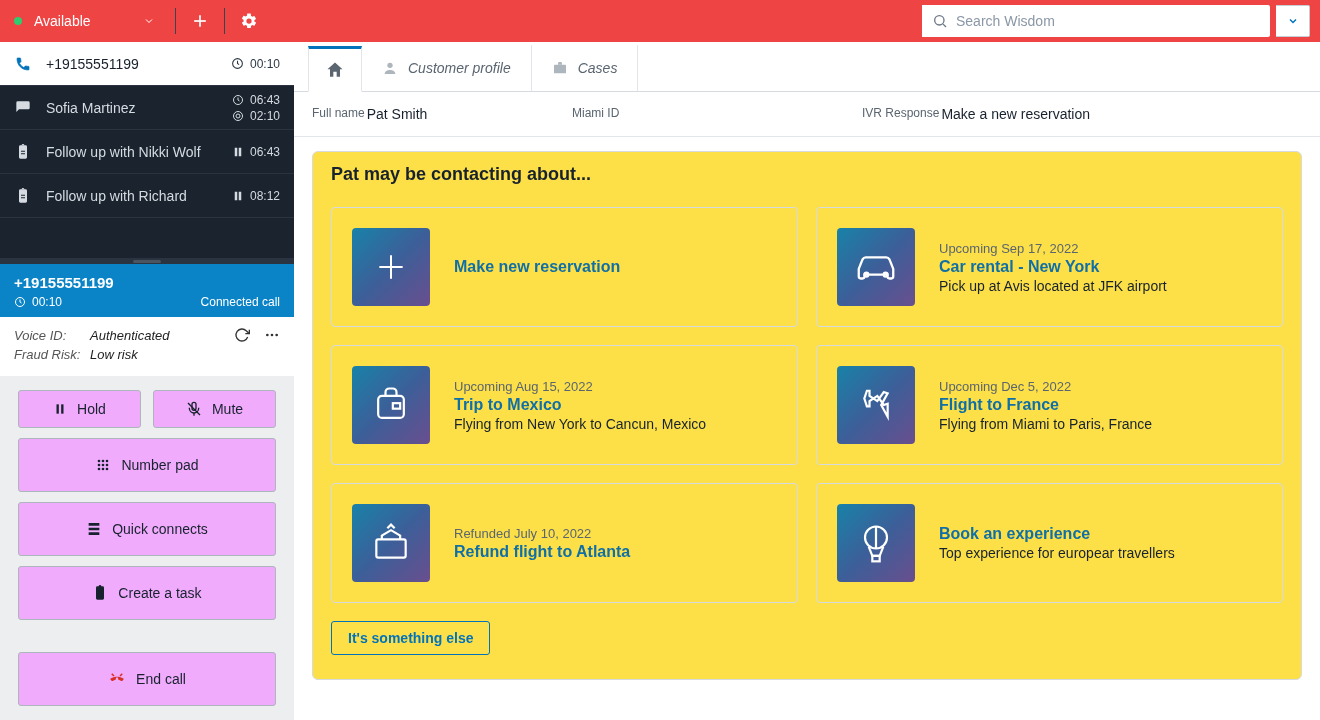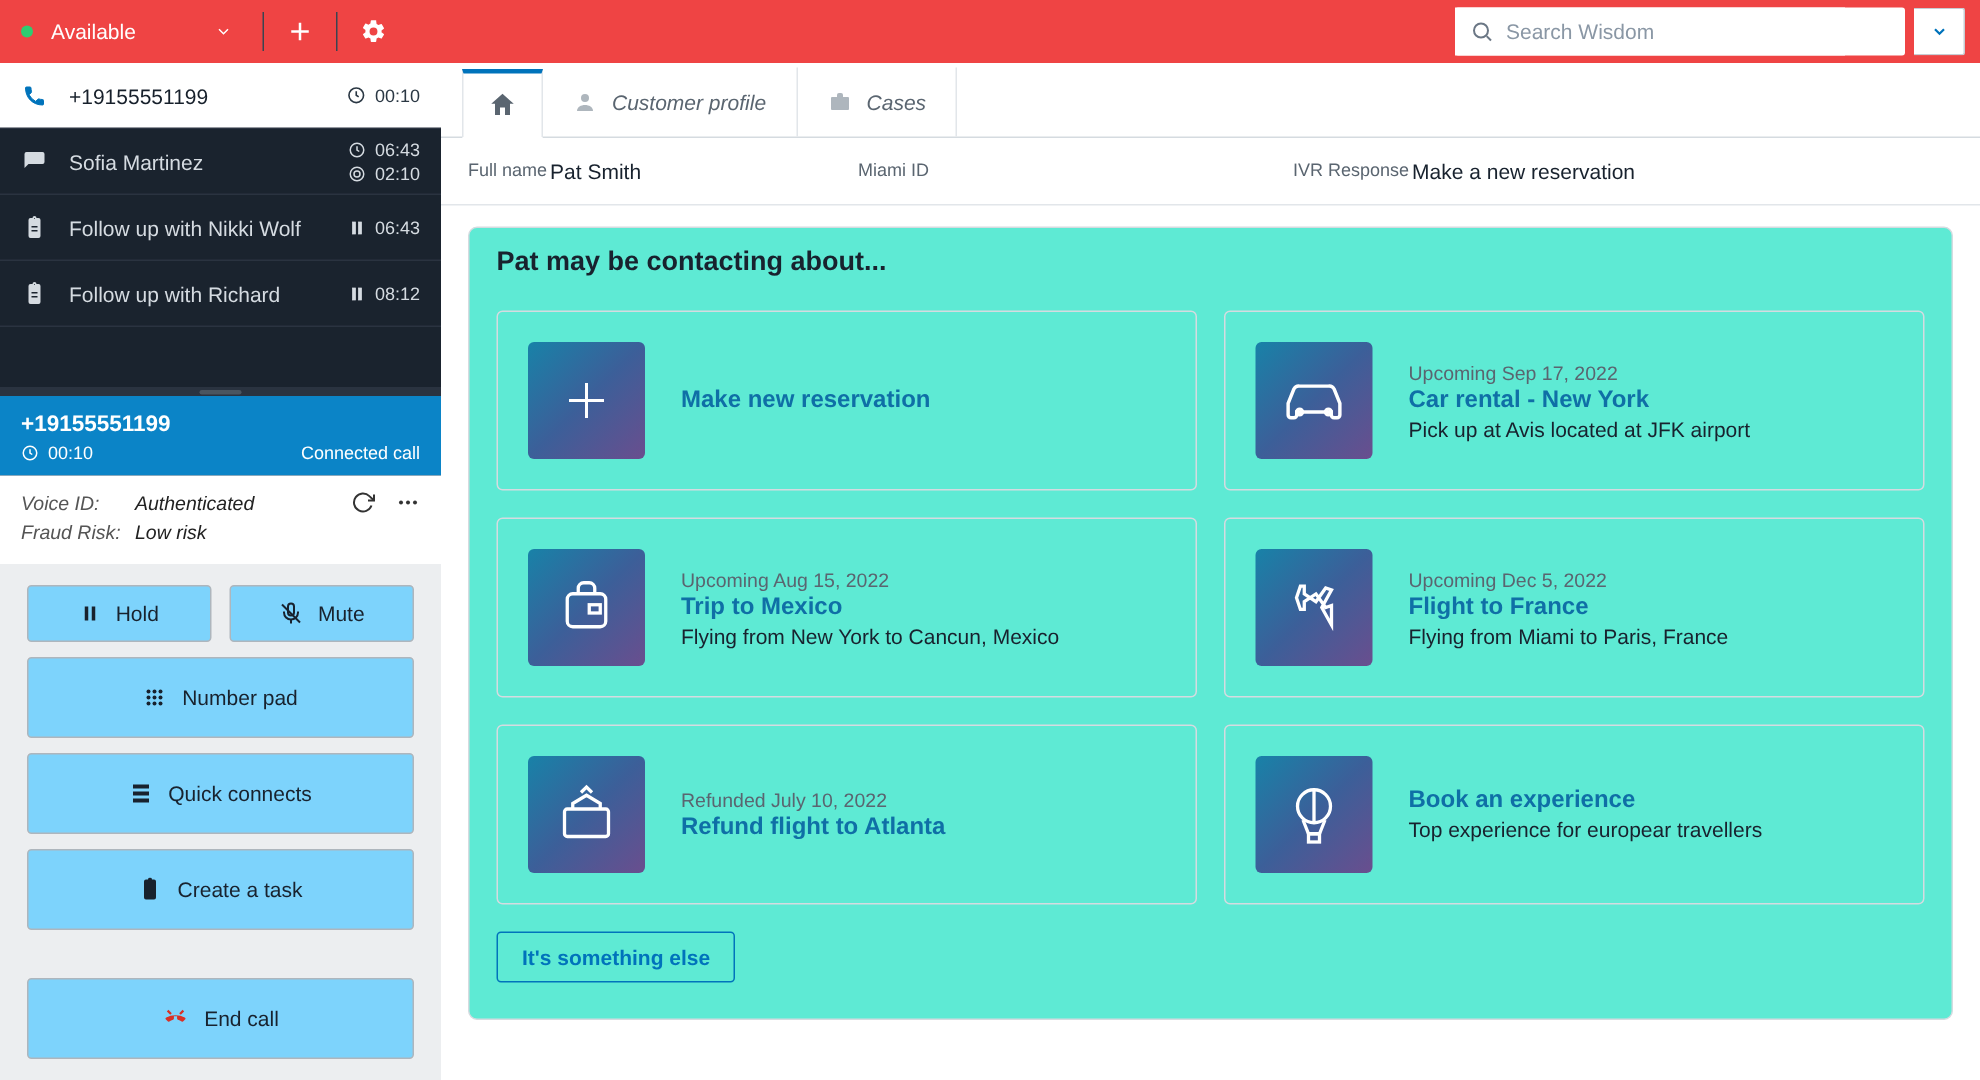--- a/index.html
+++ b/index.html
@@ -8,21 +8,21 @@
 
   
   .topbar { height: 42px; background: #ef4444; display: flex; align-items: center; padding: 0 10px 0 0; color: #fff; }
   .status-dropdown { display: flex; align-items: center; gap: 12px; padding: 0 14px; height: 100%; cursor: pointer; }
   .status-dot { width: 8px; height: 8px; border-radius: 50%; background: #2ecc71; }
   .status-label { font-size: 14px; }
   .status-chevron { margin-left: 40px; }
   .divider-v { width: 1px; height: 26px; background: #3a4450; margin: 0 6px; }
   .icon-btn { width: 36px; height: 36px; display: flex; align-items: center; justify-content: center; cursor: pointer; color: #fff; }
   .topbar-spacer { flex: 1; }
-  .search-wrap { display: flex; align-items: center; background: #fff; border-radius: 2px; height: 32px; width: 300px; margin-right: 6px; position: relative; }
+  .search-wrap { display: flex; align-items: center; background: #fff; border-radius: 2px; height: 32px; width: 348px; margin-right: 6px; position: relative; }
   .search-icon { position: absolute; left: 10px; color: #6b7785; }
   .search-input { border: none; outline: none; height: 100%; width: 260px; padding-left: 34px; font-size: 14px; color: #333; }
   .search-input::placeholder { color: #8a97a5; }
   .search-expand { width: 34px; height: 32px; background: #fff; border: 1px solid #c7cdd3; border-left: none; display: flex; align-items: center; justify-content: center; color: #0073bb; cursor: pointer; border-radius: 0 2px 2px 0; }
 
   
   .body { flex: 1; display: flex; min-height: 0; }
   .sidebar { width: 294px; background: #1a232e; display: flex; flex-direction: column; }
   
   .contact-row { display: flex; align-items: center; padding: 0 14px; height: 44px; color: #d5dbe1; cursor: pointer; border-bottom: 1px solid #2a3340; gap: 14px; }
@@ -43,21 +43,21 @@
   .call-sub { display: flex; justify-content: space-between; align-items: center; font-size: 12px; margin-top: 4px; }
   .call-sub-left { display: flex; align-items: center; gap: 6px; }
 
   .voice-panel { background: #fff; padding: 10px 14px; font-size: 13px; color: #222; font-style: italic; }
   .voice-line { display: flex; gap: 6px; align-items: center; margin-bottom: 4px; }
   .voice-label { color: #555; width: 70px; }
   .voice-icons { margin-left: auto; display: flex; gap: 14px; color: #555; }
   
   .controls { background: #eceef0; flex: 1; padding: 14px 18px; display: flex; flex-direction: column; gap: 10px; }
   .btn-row { display: flex; gap: 12px; }
-  .btn { flex: 1; height: 38px; background: #7dd3fc; border: 1px solid #aeb6bd; border-radius: 3px; display: flex; align-items: center; justify-content: center; gap: 10px; font-size: 14px; color: #18222e; cursor: pointer; }
+  .btn { flex: 1; height: 38px; background: #f0abfc; border: 1px solid #aeb6bd; border-radius: 3px; display: flex; align-items: center; justify-content: center; gap: 10px; font-size: 14px; color: #18222e; cursor: pointer; }
   .btn-full { width: 100%; }
   .btn.end-call { color: #18222e; }
   .end-icon { color: #d93025; }
 
   
   .main { flex: 1; display: flex; flex-direction: column; background: #fff; min-width: 0; }
   .tabs { display: flex; align-items: flex-end; height: 50px; border-bottom: 1px solid #d5dbe0; padding-left: 14px; gap: 0; font-style: italic; }
   .tab { display: flex; align-items: center; gap: 10px; padding: 0 20px; height: 46px; color: #5a6570; font-size: 14px; cursor: pointer; border-right: 1px solid #e2e6ea; }
   .tab.home { padding: 0 16px; border-top: 3px solid #0073bb; border-left: 1px solid #e2e6ea; background: #fff; position: relative; top: 1px; border-bottom: 1px solid #fff; }
   .tab .tab-icon { color: #8a97a5; }
@@ -67,21 +67,21 @@
   .info-col { display: flex; flex-direction: row; gap: 2px; }
   .info-col.fullname { width: 220px; }
   .info-col.queue { width: 220px; }
   .info-col.caseid { width: 250px; }
   .info-col.ivr { flex: 1; }
   .info-label { font-size: 12px; color: #5a6570; }
   .info-value { font-size: 14px; color: #18222e; }
   .case-link { color: #0073bb; display: inline-flex; align-items: center; gap: 6px; }
 
   .content { flex: 1; overflow: auto; padding: 14px 18px 24px; }
-  .panel { border: 1px solid #d5dbe0; border-radius: 6px; padding: 12px 18px 24px; background: #5eead4; }
+  .panel { border: 1px solid #d5dbe0; border-radius: 6px; padding: 12px 18px 24px; background: #fde047; }
   .panel-title { font-size: 18px; font-weight: 600; color: #18222e; margin-bottom: 22px; }
   .cards-grid { display: grid; grid-template-columns: 1fr 1fr; gap: 18px 18px; }
   .card { border: 1px solid #d5dbe0; border-radius: 4px; padding: 20px; display: flex; gap: 24px; align-items: center; cursor: pointer; }
   .card-icon { width: 78px; height: 78px; border-radius: 4px; background: linear-gradient(135deg, #1882a8 0%, #3c5f99 50%, #6a4e8e 100%); display: flex; align-items: center; justify-content: center; color: #fff; flex-shrink: 0; }
   .card-body { display: flex; flex-direction: column; gap: 2px; }
   .card-meta { font-size: 13px; color: #5a6570; }
   .card-title { font-size: 16px; font-weight: 600; color: #0f6fa6; }
   .card-sub { font-size: 14px; color: #18222e; }
   .something-else { margin-top: 18px; display: inline-flex; align-items: center; height: 34px; padding: 0 16px; border: 1px solid #0073bb; color: #0073bb; border-radius: 3px; font-size: 14px; cursor: pointer; font-weight: 600; }
 

